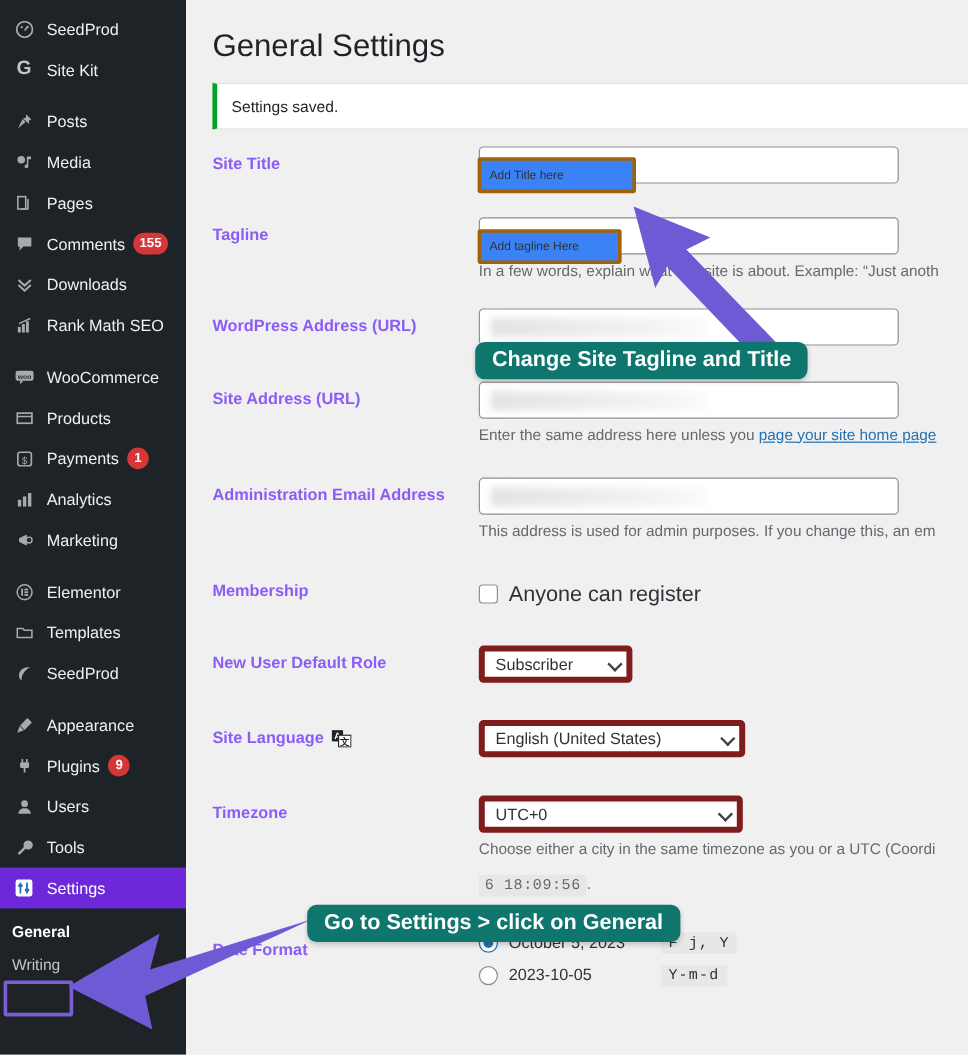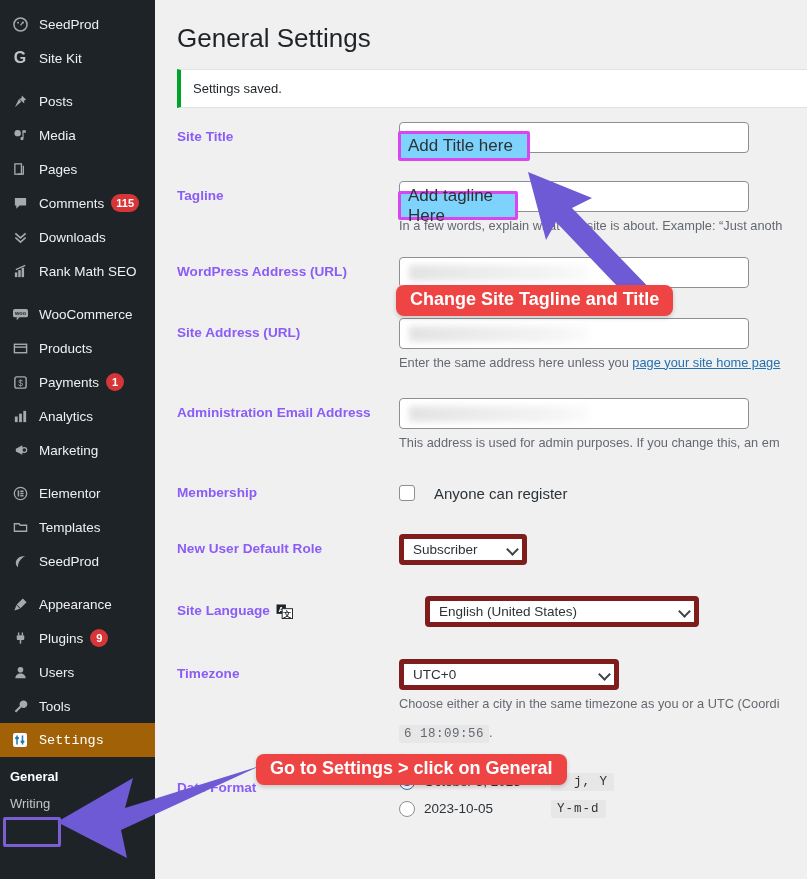--- a/index.html
+++ b/index.html
@@ -21,21 +21,21 @@
     overflow: hidden;
   }
   .menu-item {
     display: flex; align-items: center;
     height: 34px;
     padding-left: 9px;
     color: #f0f0f1;
     font-size: 13.5px;
     white-space: nowrap;
   }
-  .menu-item.active { background: #a16207; color: #fff; font-family: Liberation Mono, monospace; }
+  .menu-item.active { background: #6d28d9; color: #fff; }
   .menu-ico {
     width: 22px; height: 20px;
     flex: 0 0 22px;
     display: flex; align-items: center; justify-content: center;
     color: #a7aaad;
     margin-right: 8px;
     font-size: 14px;
     line-height: 1;
   }
   .menu-item.active .menu-ico { color: #fff; }
@@ -143,34 +143,34 @@
   }
   .fdesc a { color: #2271b1; text-decoration: underline; }
   .cbrow { display: flex; align-items: center; gap: 9px; padding-top: 7px; }
   .cbox {
     width: 16px; height: 16px;
     border: 1px solid #8c8f94;
     border-radius: 3px;
     background: #fff;
     flex: 0 0 16px;
   }
-  .cblabel { font-size: 15px; color: #2c3338; margin-left: 10px; }
+  .cblabel { font-size: 18px; color: #2c3338; }
   .selwrap { position: relative; display: inline-block; }
   .sel {
     height: 31px;
     border: 5px solid #7f1d1d;
     border-radius: 4px;
     background: #fff;
     font-size: 13.5px;
     color: #2c3338;
     padding: 0 34px 0 9px;
     display: flex; align-items: center;
   }
   .sel.w-role { width: 128px; }
-  .sel.w-lang { width: 274px; margin-left: 26px; }
+  .sel.w-lang { width: 222px; }
   .sel.w-tz   { width: 220px; }
   .chev {
     position: absolute; right: 10px; top: 11px;
     width: 9px; height: 9px;
     border-right: 2px solid #3c434a;
     border-bottom: 2px solid #3c434a;
     transform: rotate(45deg);
     pointer-events: none;
   }
   .radio-row { display: flex; align-items: center; gap: 9px; margin-bottom: 9px; }
@@ -209,32 +209,32 @@
     font-size: 12.5px; letter-spacing: .5px;
   }
   .lang-ico {
     display: inline-flex; width: 17px; height: 15px;
     position: relative; top: 1px;
   }
 
   
   .anno-box {
     position: absolute;
-    border: 3px solid #d946ef;
+    border: 3px solid #a16207;
     border-radius: 2px;
-    background: #7dd3fc;
+    background: #3b82f6;
     display: flex; align-items: center;
     padding-left: 7px;
-    font-size: 17px;
+    font-size: 10px;
     color: #2c3338;
     z-index: 30;
   }
   .anno-pill {
     position: absolute;
-    background: #ef4444;
+    background: #0f766e;
     color: #fff;
     border-radius: 8px;
     font-size: 18px;
     font-weight: bold;
     display: flex; align-items: center; justify-content: flex-start;
     padding: 4px 14px 6px 14px;
     z-index: 40;
     box-shadow: 0 2px 4px rgba(0,0,0,.18);
     white-space: nowrap;
   }
@@ -298,21 +298,21 @@
       <span class="menu-label">Pages</span>
     </div>
 
     <div class="menu-item">
       <span class="menu-ico">
         <svg width="15" height="15" viewBox="0 0 16 16">
             <path d="M2 2h12v8H7l-3.5 3.5V10H2Z" fill="#a7aaad"></path>
           </svg>
       </span>
       <span class="menu-label">Comments</span>
-      <span class="badge">115</span>
+      <span class="badge">155</span>
     </div>
 
     <div class="menu-item">
       <span class="menu-ico">
         <svg width="15" height="15" viewBox="0 0 16 16">
             <path d="M2.5 3.5 L8 8.5 L13.5 3.5" fill="none" stroke="#a7aaad" stroke-width="1.8"></path>
             <path d="M2.5 8 L8 13 L13.5 8" fill="none" stroke="#a7aaad" stroke-width="1.8"></path>
           </svg>
       </span>
       <span class="menu-label">Downloads</span>

